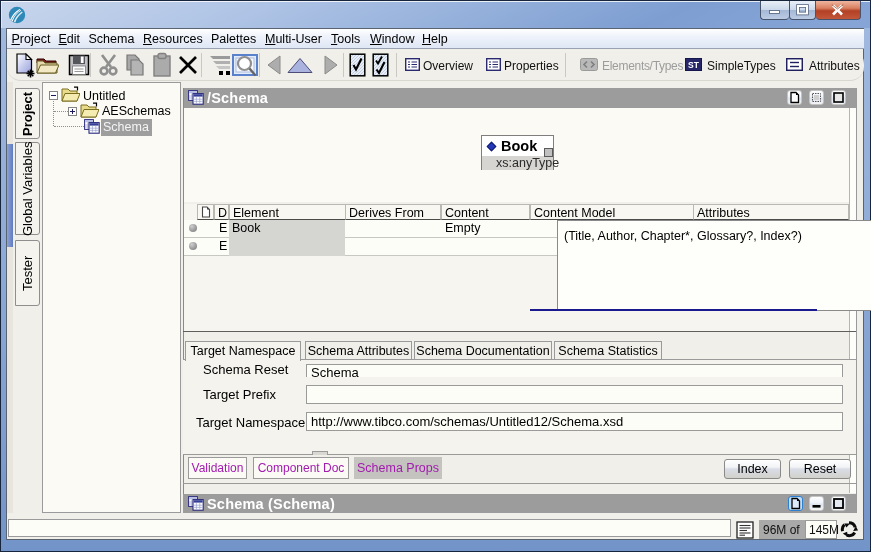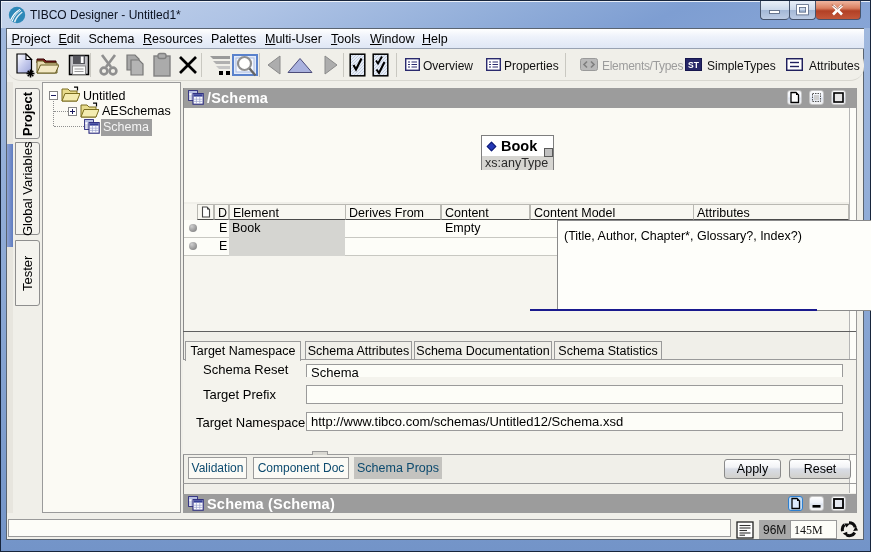--- a/index.html
+++ b/index.html
@@ -64,63 +64,62 @@
 .gbar .cap { position:absolute; left:24px; top:2px; font-size:14.5px; letter-spacing:0.2px; }
 .mini { position:absolute; width:15px; height:15px; background:linear-gradient(180deg,#fdfdfd 0%,#eef2fa 45%,#dde3ee 55%,#f5f5f5 100%); border:1px solid #c4c4c4; border-radius:3px; }
 
 #canvas { left:183px; top:108px; width:666px; height:94px; background:#fbfaf4; border-left:1px solid #8a8a8a; }
 #rscroll { left:849px; top:108px; width:7px; height:385px; background:#fdfdf9; border-left:1px solid #b5b5b5; }
 
 
 #book { left:481px; top:135px; width:73px; height:35px; background:#fff; border:1px solid #7e7e7e; }
 #book .bd { position:absolute; left:6px; top:7px; width:7px; height:7px; background:#2438b8; border:1px solid #101c70; transform:rotate(45deg); }
 #book .bt { position:absolute; left:19px; top:2px; font-weight:bold; font-size:14.5px; color:#000; }
-#book .typ { position:absolute; left:0px; top:20px; width:71px; height:14px; background:#d6d5d1; color:#2a2a2a; font-size:12.5px; padding-left:3px; }
+#book .typ { position:absolute; left:0px; top:20px; width:71px; height:14px; background:#d6d5d1; color:#2a2a2a; font-size:12.5px; padding-left:14px; }
 #book .hdl { position:absolute; left:62px; top:12px; width:9px; height:9px; background:#c0c0c0; border:1px solid #5a5a5a; }
 
 
 #tbl { left:184px; top:204px; width:665px; height:128px; background:#f6f5ef; }
 .th { position:absolute; top:0; height:16px; background:#f8f7f1; border:1px solid #b9b8b2; border-bottom:1.5px solid #4a4a4a; font-size:12.5px; color:#000; padding:1px 3px 0 3px; }
 .trow { position:absolute; left:0; width:665px; height:18px; border-bottom:1px solid #c8c8c2; background:#fdfdf8; }
 .gdot { position:absolute; left:5px; top:4px; width:8px; height:8px; border-radius:50%; background:radial-gradient(circle at 35% 30%, #cfcfcf, #909090 70%, #7e7e7e); }
 .ecell { position:absolute; background:#d5d5d1; }
 
 #cmbox { left:557px; top:220px; width:322px; height:91px; background:#fefefa; border:1px solid #8a8a8a; padding:8px 0 0 6px; font-size:12.5px; }
 #cmline { left:530px; top:309px; width:287px; height:2px; background:#1a1a8e; }
 
 
 #cfg { left:183px; top:359px; width:673px; height:96px; background:#f4f3ed; border-top:1px solid #9a9a9a; border-bottom:1px solid #9a9a9a; }
 .ctab { position:absolute; top:341px; height:19px; background:#f0efe9; border:1px solid #9a9a9a; color:#000; padding-top:2px; font-size:12.5px; text-align:center; }
 .ctab.on { background:#f4f3ed; border-bottom:none; height:20px; z-index:5; }
 .flabel { position:absolute; color:#000; font-size:13px; }
 .finput { position:absolute; left:306px; width:537px; background:#fdfdf8; border:1px solid #9a9a9a; font-size:13px; color:#000; padding-left:4px; overflow:hidden; }
 
 
-.btab { position:absolute; top:457px; height:22px; background:#fbfaf5; border:1px solid #9a9a9a; color:#0c4a6e; padding-top:3px; font-size:12px; text-align:center; }
+.btab { position:absolute; top:457px; height:22px; background:#fbfaf5; border:1px solid #9a9a9a; color:#a21caf; padding-top:3px; font-size:12px; text-align:center; }
 .btab.on { background:#c4c3bf; border:none; padding-top:4px; font-size:12.5px; }
 .btn { position:absolute; top:459px; height:20px; border:1px solid #8a8a8a; border-radius:3px; color:#000; font-size:12.5px; text-align:center;
   background:linear-gradient(180deg,#ffffff 0%,#f2f3f6 40%,#d9dde6 50%,#d2d1cc 100%); padding-top:2px; }
 
 
 #sbox { left:8px; top:519px; width:723px; height:18px; background:#fdfdf8; border:1px solid #9a9a9a; }
 #mem { left:759px; top:520px; width:78px; height:19px; background:#a9a9a9; font-size:13px; }
-#mem .m2 { position:absolute; right:0; top:0; width:47px; height:19px; background:#fdfdf8; border:1px solid #9a9a9a;font-family:Liberation Serif, serif; }
+#mem .m2 { position:absolute; right:0; top:0; width:32px; height:19px; background:#fdfdf8; border:1px solid #9a9a9a; }
 </style>
 </head>
 <body>
 <div class="abs" id="frame-outer"></div>
 <div class="abs" id="frame-blue"></div>
 <div class="abs" id="titlebar">
   <svg class="abs logo" width="18" height="18" viewBox="0 0 18 18">
     <circle cx="9" cy="9" r="8.2" fill="#2e89b8"></circle>
     <path d="M2.2,13.8 C4.5,8.8 7.5,5.2 11.5,3 L13.2,4.6 C9.2,7.2 6.2,10.6 4.6,15.4 Z" fill="#fff"></path>
     <path d="M5.8,15.6 C7.5,11.5 10,8.3 13.9,5.5 L14.7,6.5 C11,9.4 8.6,12.4 7.3,16.4 Z" fill="#fff" opacity="0.85"></path>
     <path d="M3.4,14.6 C5.5,10 8.4,6.4 12.4,3.9" stroke="#2e89b8" stroke-width="0.7" fill="none"></path>
   </svg>
-  <span class="abs ttext">TIBCO Designer - Untitled1*</span>
   <div class="abs" id="winbtns">
     <div class="wbtn min">
         <svg width="27" height="17" viewBox="0 0 27 17" style="position:absolute;left:0;top:0">
           <rect x="8.5" y="9.5" width="10" height="3" fill="#fff" stroke="#5c6a84" stroke-width="0.9"></rect>
         </svg>
       </div>
     <div class="wbtn max">
         <svg width="25" height="17" viewBox="0 0 25 17" style="position:absolute;left:0;top:0">
           <rect x="8" y="5" width="9" height="7.5" fill="none" stroke="#fff" stroke-width="2.2"></rect>
           <rect x="6.6" y="3.6" width="11.8" height="10.3" fill="none" stroke="#5c6a84" stroke-width="0.8"></rect>
@@ -413,21 +412,21 @@
 <div class="finput abs" style="top:364px;height:13px;line-height:15px;border-bottom:none">Schema</div>
 <span class="flabel abs" style="left:203px;top:387px">Target Prefix</span>
 <div class="finput abs" style="top:385px;height:19px;line-height:18px"></div>
 <span class="flabel abs" style="left:196px;top:415px">Target Namespace</span>
 <div class="finput abs" style="top:412px;height:19px;line-height:18px">http://www.tibco.com/schemas/Untitled12/Schema.xsd</div>
 <div class="abs" style="left:312px;top:451px;width:16px;height:4px;background:#d9d8d2;border:1px solid #9a9a9a;border-bottom:none"></div>
 
 <div class="btab abs" style="left:188px;width:59px">Validation</div>
 <div class="btab abs" style="left:253px;width:96px">Component Doc</div>
 <div class="btab abs on" style="left:354px;width:88px">Schema Props</div>
-<div class="btn abs" style="left:724px;width:57px">Apply</div>
+<div class="btn abs" style="left:724px;width:57px">Index</div>
 <div class="btn abs" style="left:789px;width:62px">Reset</div>
 <div class="abs" style="left:183px;top:483px;width:673px;height:1px;background:#9a9a9a"></div>
 
 <div class="abs gbar" style="left:183px;top:494px;width:673px;height:19px">
   <svg class="abs" style="left:5px;top:2px" width="16" height="15" viewBox="0 0 16 15">
     <rect x="0.6" y="0.6" width="8.8" height="9.8" fill="#fdfdff" stroke="#2a2a7e" stroke-width="1"></rect>
     <rect x="1.1" y="1.1" width="7.8" height="2.2" fill="#b4bce0"></rect>
     <g stroke="#9aa0cc" stroke-width="0.7">
         <line x1="3.8" y1="3.5" x2="3.8" y2="10"></line>
         <line x1="6.6" y1="3.5" x2="6.6" y2="10"></line>

